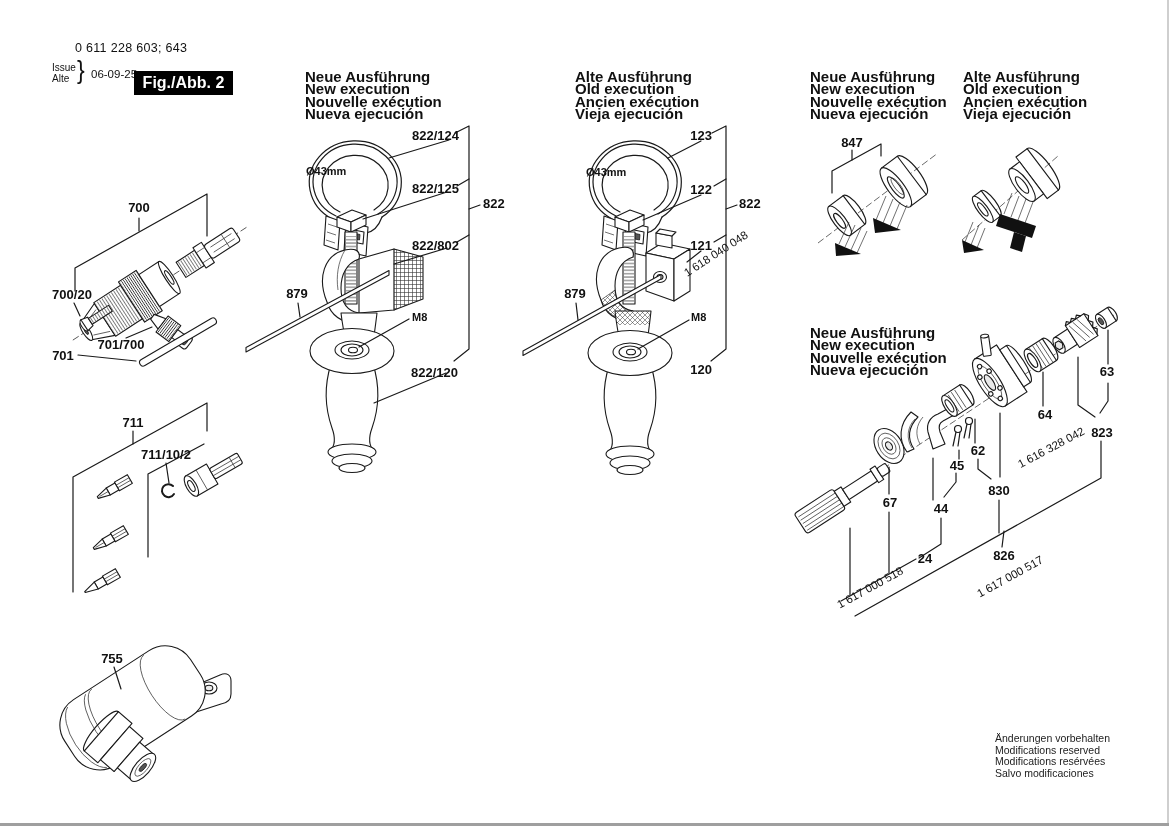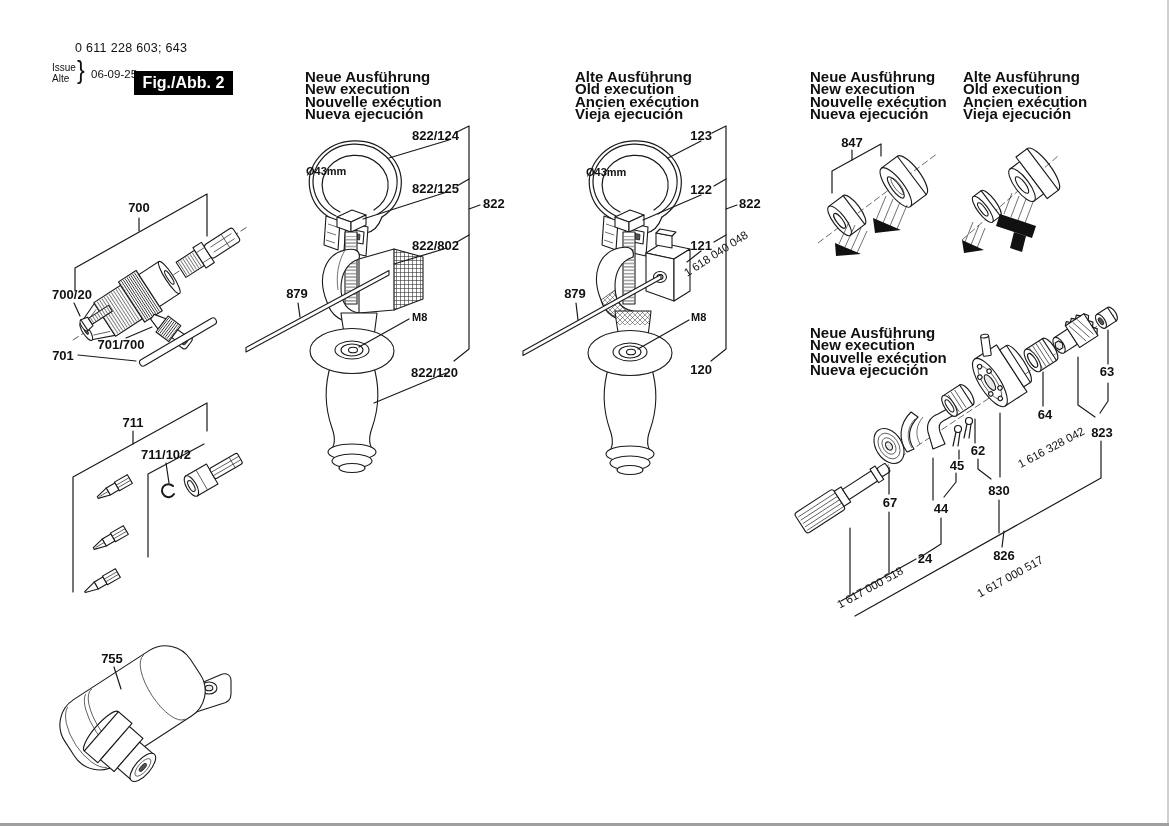--- a/index.html
+++ b/index.html
@@ -66,20 +66,26 @@
     <div>Ancien exécution</div>
     <div>Vieja ejecución</div>
   </div>
   <div class="abs legend" style="left:810px;top:327px;">
     <div>Neue Ausführung</div>
     <div>New execution</div>
     <div>Nouvelle exécution</div>
     <div>Nueva ejecución</div>
   </div>
 
+  <div class="abs footer">
+    <div>Änderungen vorbehalten</div>
+    <div>Modifications reserved</div>
+    <div>Modifications resérvées</div>
+    <div>Salvo modificaciones</div>
+  </div>
 
   <svg width="1169" height="826" viewBox="0 0 1169 826">
     <defs>
       <pattern id="knurl" width="2.8" height="4" patternUnits="userSpaceOnUse">
         <path d="M1.4,0V4" stroke="#444" stroke-width=".7"></path>
       </pattern>
       <pattern id="knurl2" width="2.2" height="4" patternUnits="userSpaceOnUse">
         <path d="M1.1,0V4" stroke="#333" stroke-width=".8"></path>
       </pattern>
       <pattern id="thread" width="8" height="3.4" patternUnits="userSpaceOnUse">

